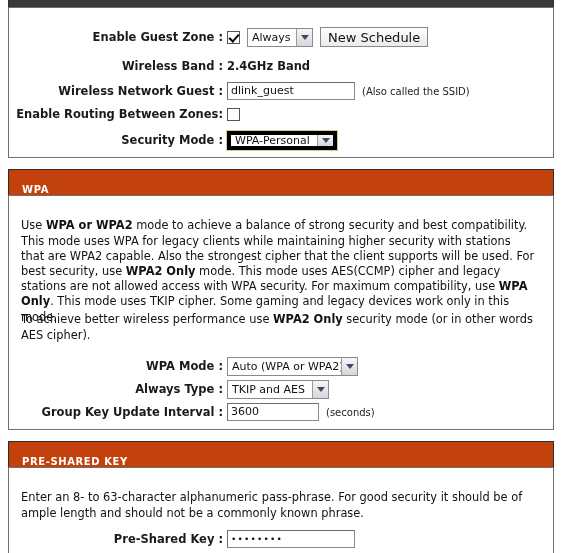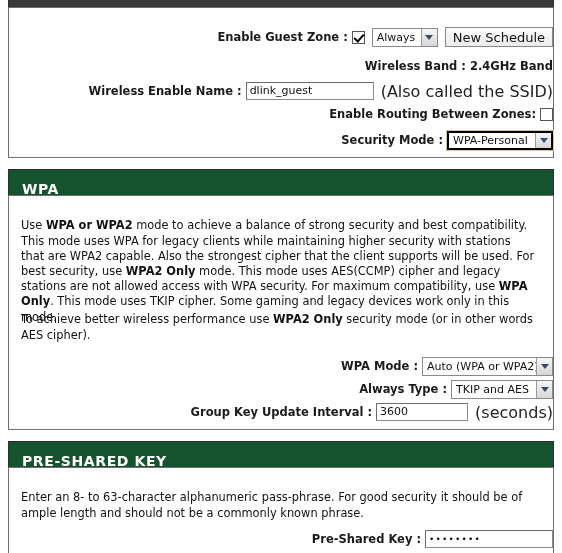--- a/index.html
+++ b/index.html
@@ -28,39 +28,38 @@
   
   .panel {
     position: absolute;
     left: 8px; width: 546px;
     background: #ffffff;
     border: 1px solid #6f6f6f;
   }
   .panel-head {
     position: absolute;
     left: 8px; width: 546px; height: 40px;
-    background: #14532d;
+    background: #c2410c;
     border: 1px solid #2d2d2d;
     color: #ffffff;
-    font-size: 14px;
+    font-size: 10px;
     font-weight: bold;
     letter-spacing: 0.6px;
     display: flex;
     align-items: center;
     padding-left: 13px;
   }
 
   
   .row {
     position: absolute;
     left: 0; width: 100%;
     height: 22px;
     display: flex;
     align-items: center;
-    justify-content: flex-end;
   }
   .lbl {
     width: 218px;
     text-align: right;
     font-size: 11.5px;
     font-weight: bold;
     color: #1a1a1a;
     white-space: nowrap;
     padding-right: 4px;
     flex: 0 0 auto;
@@ -70,21 +69,21 @@
     align-items: center;
     gap: 7px;
   }
   .static-val {
     font-size: 11.5px;
     font-weight: bold;
     color: #1a1a1a;
     white-space: nowrap;
   }
   .hint {
-    font-size: 16px;
+    font-size: 10px;
     color: #222;
     white-space: nowrap;
   }
 
   
   .tbox {
     height: 18px;
     border: 1px solid #8a8a8a;
     border-top-color: #6d6d6d;
     border-left-color: #6d6d6d;
@@ -129,21 +128,21 @@
 
   .sel {
     height: 19px;
     border: 1px solid #8a8a8a;
     background: #ffffff;
     display: inline-flex;
     align-items: stretch;
     font-size: 11px;
     color: #111;
   }
-  .sel.focus { border: 2px solid #000000; outline: 1px solid #d8c79a; }
+  .sel.focus { border: 4px solid #000000; outline: 1px solid #d8c79a; }
   .sel-txt {
     display: flex; align-items: center;
     padding: 0 5px 0 4px;
     white-space: nowrap;
   }
   .sel-arw {
     width: 16px;
     border-left: 1px solid #9a9a9a;
     background: linear-gradient(#f6f6f6, #d6d6d6);
     display: flex; align-items: center; justify-content: center;
@@ -209,21 +208,21 @@
     </div>
 
     <div class="row" style="top:47px;">
       <div class="lbl">Wireless Band :</div>
       <div class="fld">
         <span class="static-val">2.4GHz Band</span>
       </div>
     </div>
 
     <div class="row" style="top:72px;">
-      <div class="lbl">Wireless Enable Name :</div>
+      <div class="lbl">Wireless Network Guest :</div>
       <div class="fld">
         <div class="tbox w-ssid">dlink_guest</div>
         <span class="hint">(Also called the SSID)</span>
       </div>
     </div>
 
     <div class="row" style="top:95px;">
       <div class="lbl">Enable Routing Between Zones:</div>
       <div class="fld">
         <div class="chk"></div>

